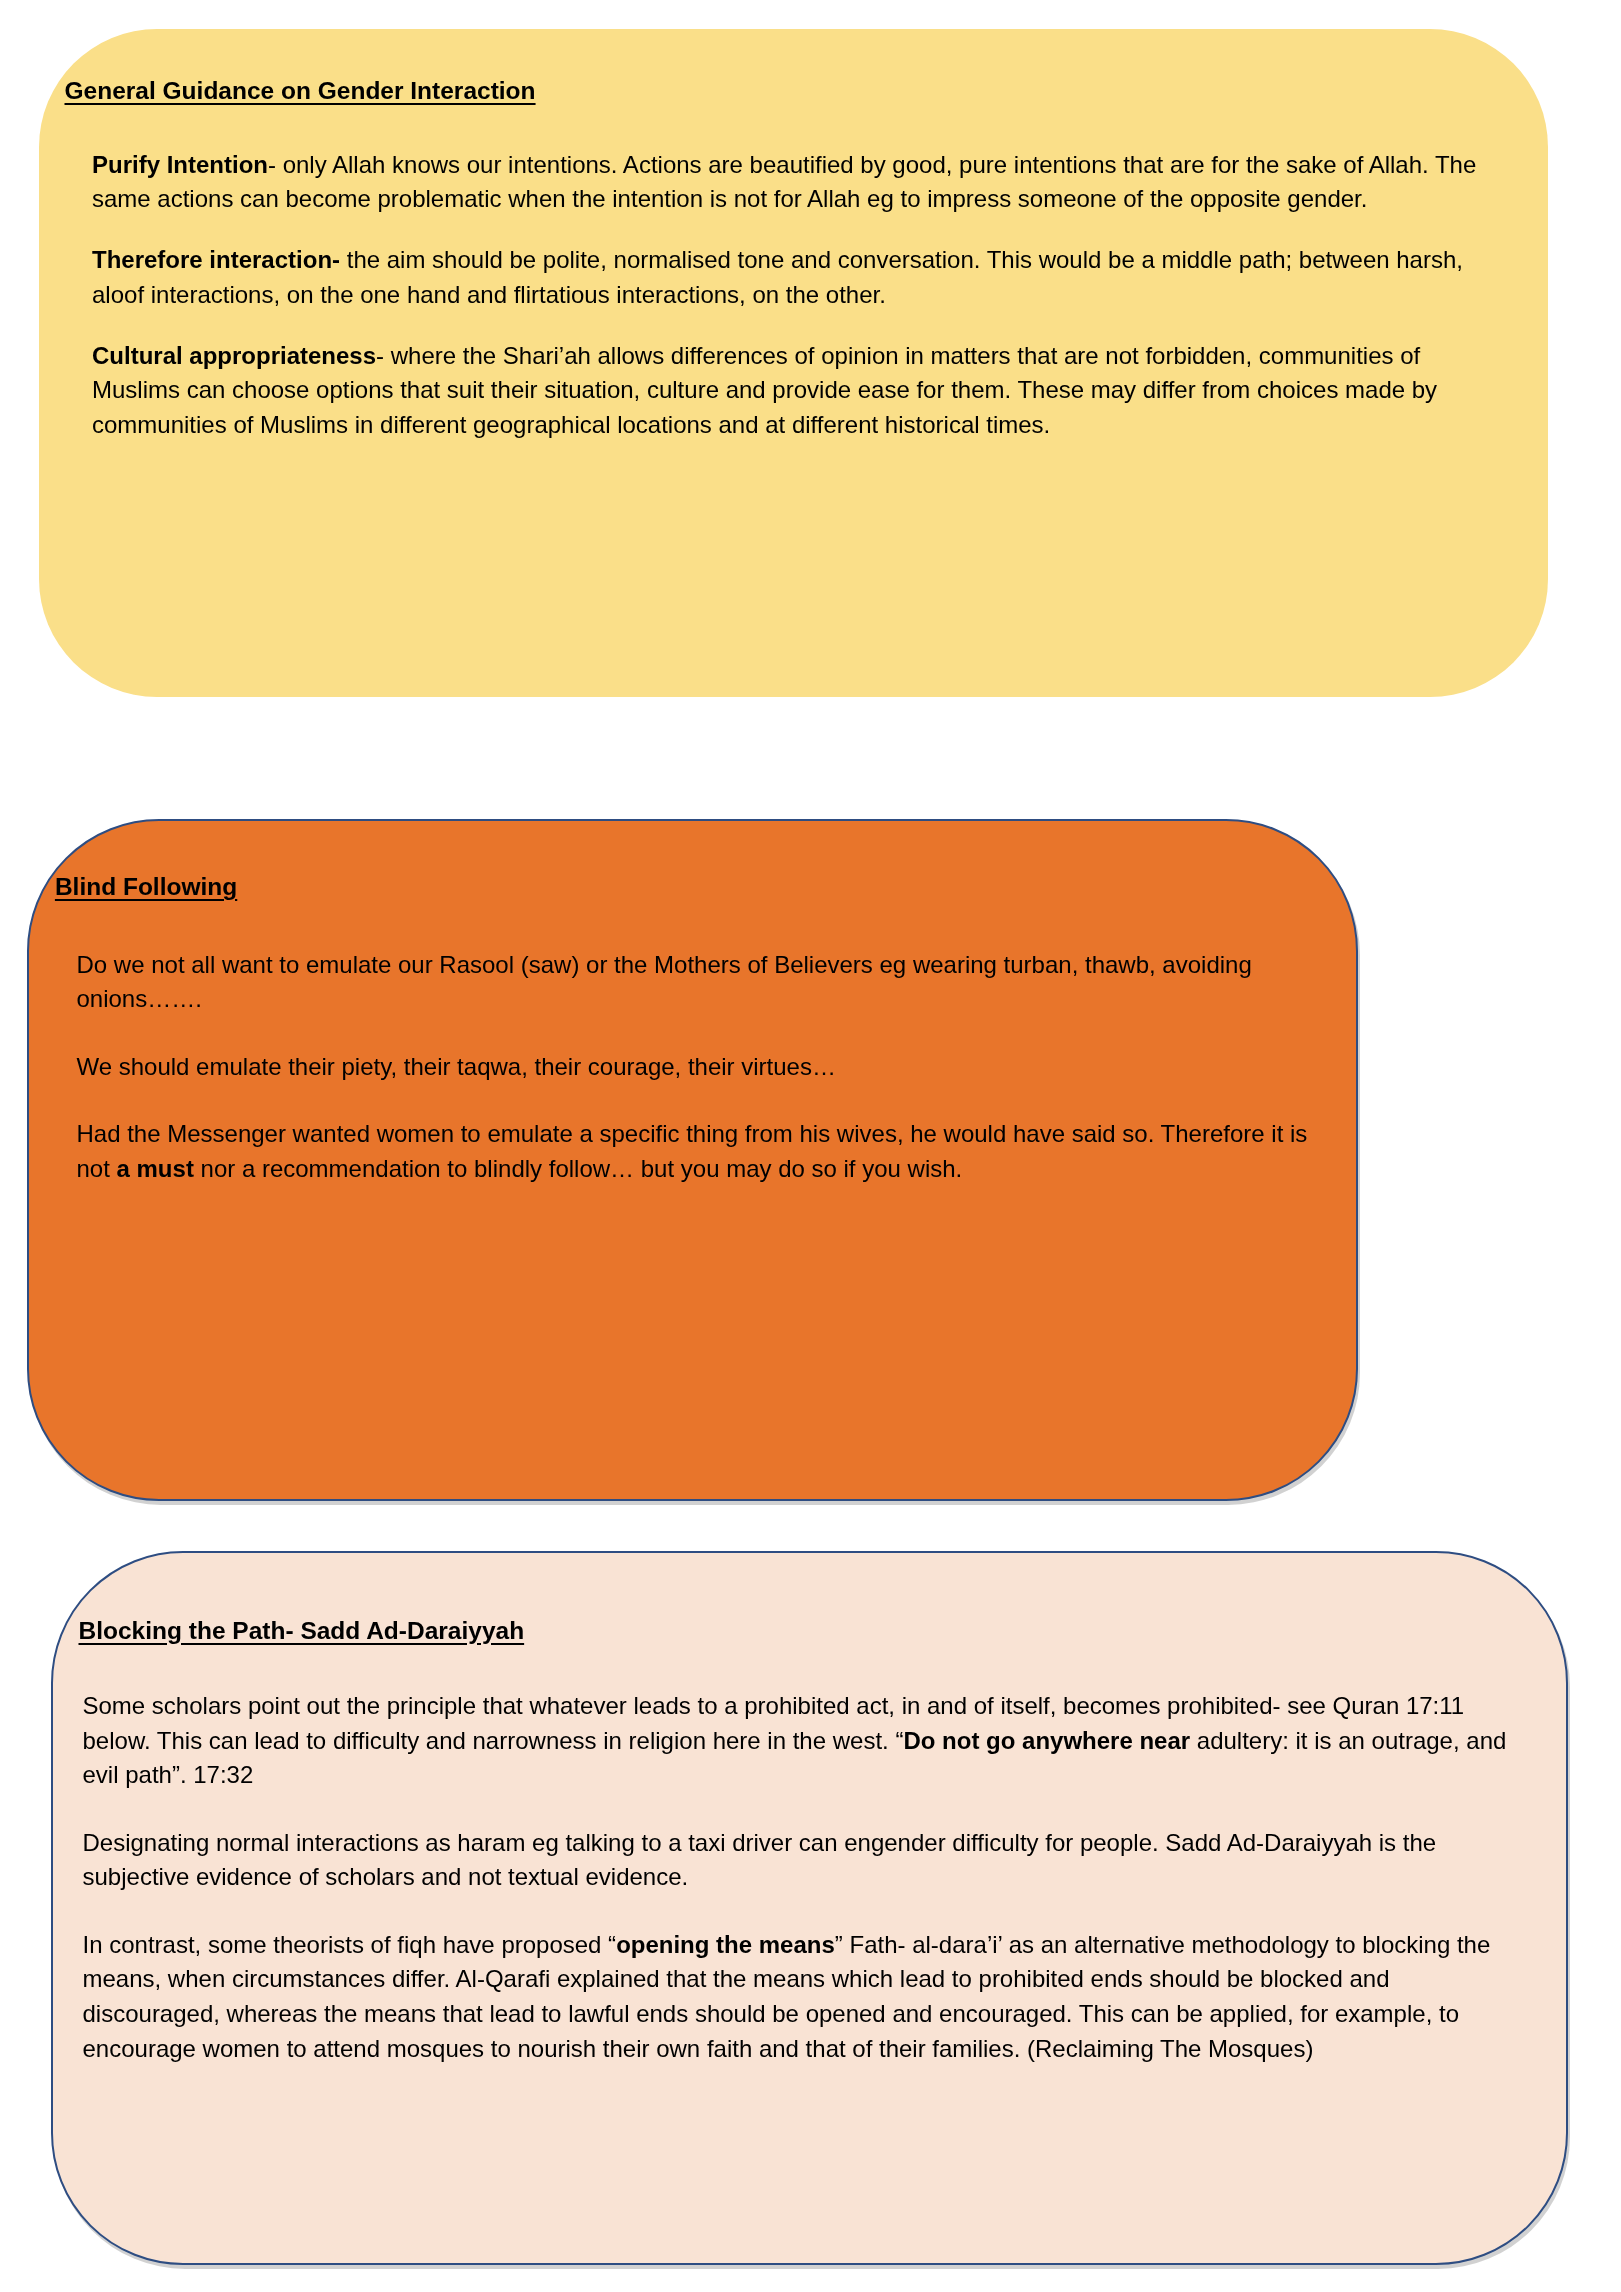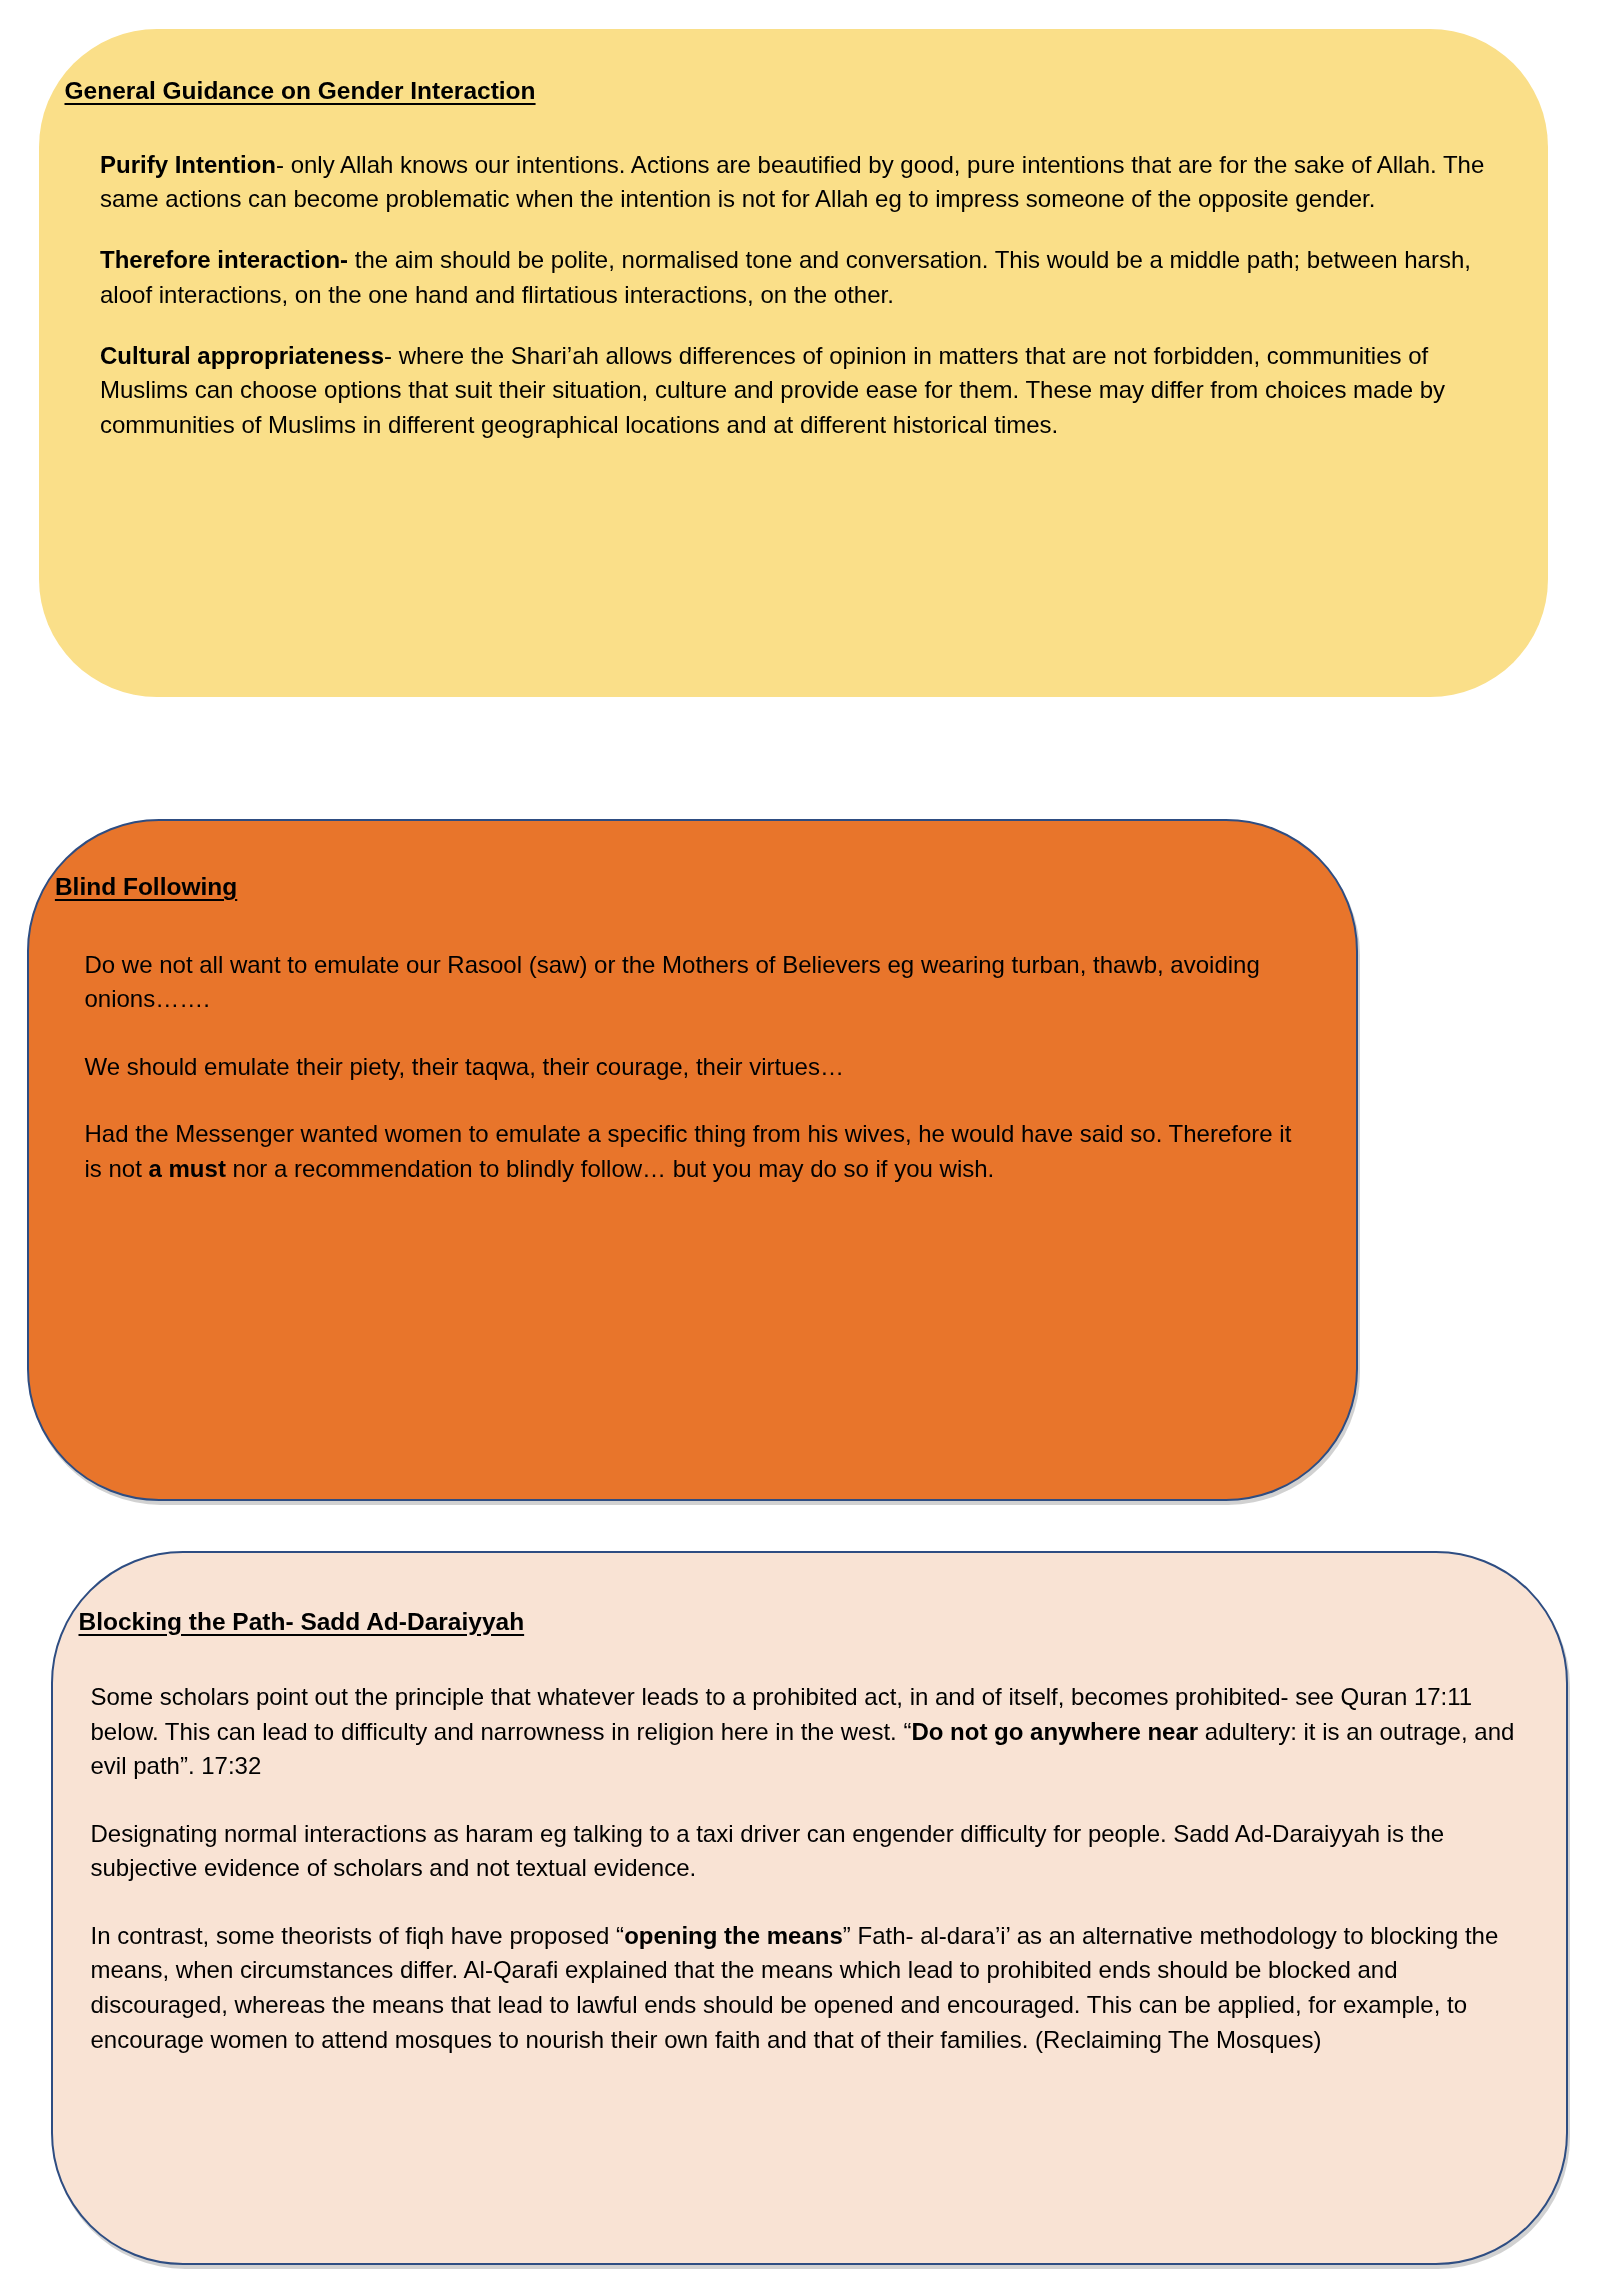--- a/index.html
+++ b/index.html
@@ -64,23 +64,23 @@
     font-weight: bold;
     font-size: 24.5px;
     line-height: 1.25;
     text-decoration: underline;
     text-underline-offset: 3.9px;
     margin: 0;
   }
 
   #card-guidance .card-title { margin-top: 19.6px; }
   #card-blind    .card-title { margin-top: 25.5px; }
-  #card-blocking .card-title { margin-top: 28px; }
+  #card-blocking .card-title { margin-top: 37px; }
 
-  .body-block { margin: 12px; }
+  .body-block { margin: 4px; }
 
   .para {
     font-size: 24px;
     line-height: 1.44;
     margin: 0;
     text-align: left;
   }
 
   .para b { font-weight: bold; }
 

